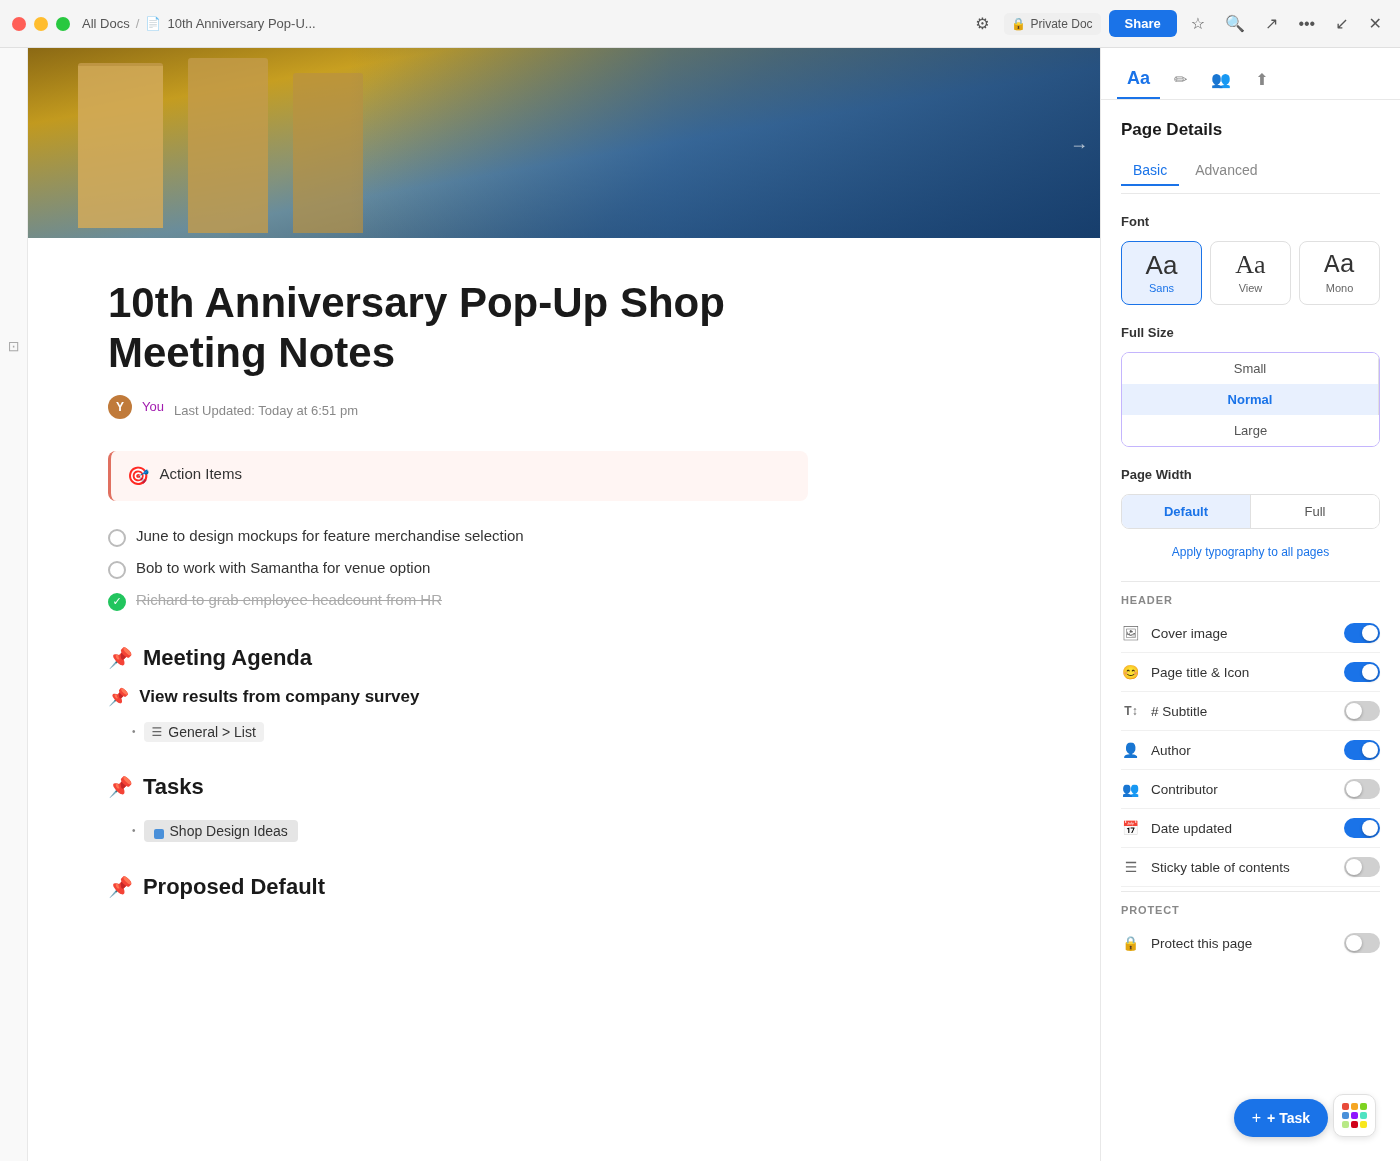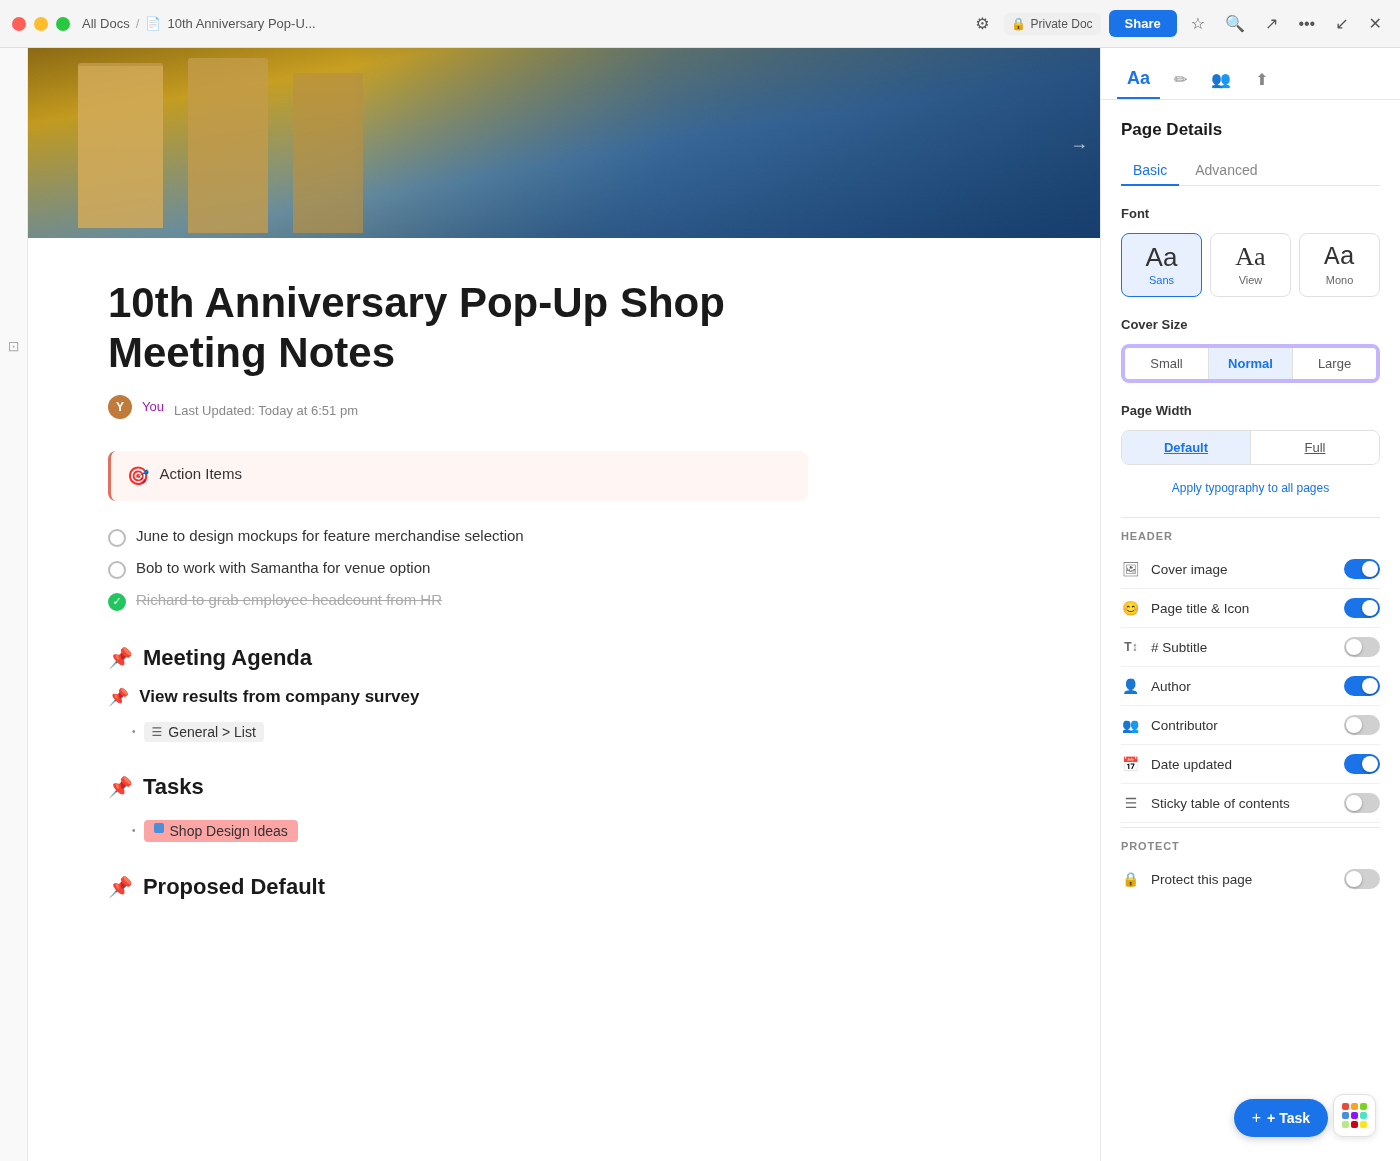--- a/index.html
+++ b/index.html
@@ -75,62 +75,62 @@
     .section-heading { display: flex; align-items: center; gap: 10px; font-size: 22px; font-weight: 700; color: #1a1a1a; margin-bottom: 16px; }
     .heading-icon { font-size: 20px; }
 
     
     .bullet-list { margin-left: 24px; margin-bottom: 28px; }
     .bullet-item { display: flex; align-items: center; gap: 8px; font-size: 15px; color: #333; padding: 4px 0; }
     .bullet-dot { color: #888; font-size: 10px; }
     .list-chip { display: inline-flex; align-items: center; gap: 6px; background: #f0f0f0; border-radius: 4px; padding: 2px 8px; font-size: 14px; }
     .list-chip-icon { font-size: 12px; color: #666; }
 
-    .task-chip { display: inline-flex; align-items: flex-start; gap: 6px; background: #fca5a5; border-radius: 4px; padding: 3px 10px; font-size: 14px; }
+    .task-chip { display: inline-flex; align-items: flex-end; gap: 6px; background: #e5e5e5; border-radius: 4px; padding: 3px 10px; font-size: 14px; }
     .task-chip-dot { width: 10px; height: 10px; border-radius: 2px; background: #4a90d9; }
 
     
     .right-panel { width: 300px; background: white; border-left: 1px solid #e8e8e8; display: flex; flex-direction: column; flex-shrink: 0; overflow-y: auto; }
 
     
     .panel-tabs { display: flex; align-items: center; padding: 12px 16px 0; gap: 4px; border-bottom: 1px solid #e8e8e8; }
     .panel-tab-btn { background: none; border: none; cursor: pointer; padding: 8px 10px; border-radius: 6px; font-size: 16px; color: #888; }
     .panel-tab-btn.active { color: #1a73e8; border-bottom: 2px solid #1a73e8; border-radius: 0; }
     .panel-tab-icon { display: flex; align-items: center; justify-content: center; }
 
     
     .panel-content { padding: 20px 20px; }
     .panel-title { font-size: 17px; font-weight: 600; color: #1a1a1a; margin-bottom: 16px; }
 
     
-    .subtabs { display: flex; gap: 4px; margin-bottom: 20px; border-bottom: 1px solid #e8e8e8; padding-bottom: 0; }
+    .subtabs { display: flex; gap: 4px; margin-bottom: 20px; border-bottom: 1px solid #e8e8e8; padding-bottom: 8px; }
     .subtab { background: none; border: none; cursor: pointer; padding: 6px 12px; font-size: 14px; color: #888; border-bottom: 2px solid transparent; margin-bottom: -1px; }
     .subtab.active { color: #1a73e8; border-bottom-color: #1a73e8; font-weight: 500; }
 
     
     .section-label { font-size: 13px; font-weight: 600; color: #333; margin-bottom: 12px; }
     .font-options { display: flex; gap: 8px; margin-bottom: 20px; }
     .font-option { flex: 1; border: 1px solid #e0e0e0; border-radius: 8px; padding: 10px 8px; display: flex; flex-direction: column; align-items: center; cursor: pointer; background: white; }
     .font-option.selected { background: #e8f0fe; border-color: #1a73e8; }
     .font-option-letter { font-size: 26px; font-weight: 500; color: #333; line-height: 1; }
     .font-option.sans .font-option-letter { font-family: -apple-system, sans-serif; }
     .font-option.serif .font-option-letter { font-family: Georgia, serif; }
     .font-option.mono .font-option-letter { font-family: 'Courier New', monospace; }
     .font-option-label { font-size: 11px; color: #666; margin-top: 4px; }
     .font-option.selected .font-option-label { color: #1a73e8; }
 
     
-    .size-options { display: flex; gap: 0; margin-bottom: 20px; border: 4px solid #c4b5fd; border-radius: 8px; overflow: hidden; }
+    .size-options { display: flex; gap: 0; margin-bottom: 20px; border: 1px solid #c4b5fd; border-radius: 8px; overflow: hidden; flex-direction: column; }
     .size-option { flex: 1; padding: 8px 4px; text-align: center; font-size: 13px; cursor: pointer; background: white; color: #555; border: none; border-right: 1px solid #e0e0e0; }
     .size-option:last-child { border-right: none; }
     .size-option.selected { background: #e8f0fe; color: #1a73e8; font-weight: 600; }
 
     
     .width-options { display: flex; gap: 0; margin-bottom: 16px; border: 1px solid #e0e0e0; border-radius: 8px; overflow: hidden; }
-    .width-option { flex: 1; padding: 9px 4px; text-align: center; font-size: 13px; cursor: pointer; background: white; color: #555; border: none; border-right: 1px solid #e0e0e0; text-decoration: underline; }
+    .width-option { flex: 1; padding: 9px 4px; text-align: center; font-size: 13px; cursor: pointer; background: white; color: #555; border: none; border-right: 1px solid #e0e0e0; }
     .width-option:last-child { border-right: none; }
     .width-option.selected { background: #e8f0fe; color: #1a73e8; font-weight: 600; }
 
     .apply-link { color: #1a73e8; font-size: 12px; cursor: pointer; text-align: center; display: block; margin-bottom: 22px; }
 
     
     .panel-divider { border: none; border-top: 1px solid #e8e8e8; margin: 4px 0 12px; }
 
     
     .panel-section-label { font-size: 11px; font-weight: 600; color: #888; text-transform: uppercase; letter-spacing: 0.08em; margin-bottom: 8px; }
@@ -327,21 +327,21 @@
         <div class="font-option serif">
           <span class="font-option-letter" style="font-family:Georgia,serif;">Aa</span>
           <span class="font-option-label">View</span>
         </div>
         <div class="font-option mono">
           <span class="font-option-letter" style="font-family:'Courier New',monospace;">Aa</span>
           <span class="font-option-label">Mono</span>
         </div>
       </div>
 
-      <div class="section-label">Cover Size</div>
+      <div class="section-label">Full Size</div>
       <div class="size-options">
         <button class="size-option">Small</button>
         <button class="size-option selected">Normal</button>
         <button class="size-option">Large</button>
       </div>
 
       <div class="section-label">Page Width</div>
       <div class="width-options">
         <button class="width-option selected">Default</button>
         <button class="width-option">Full</button>

